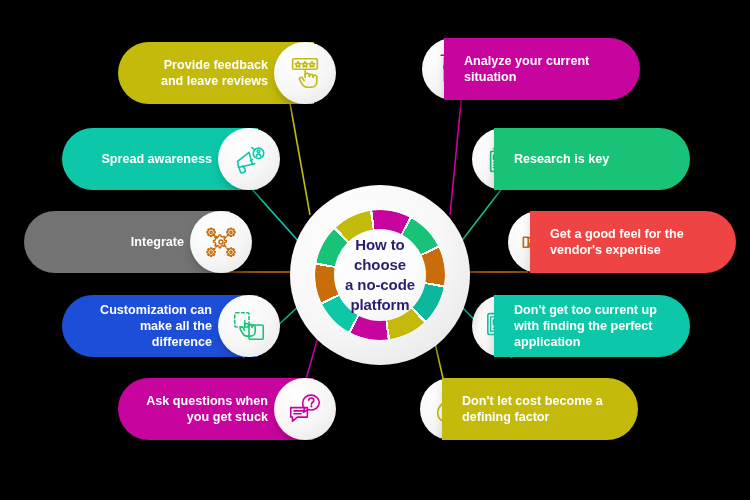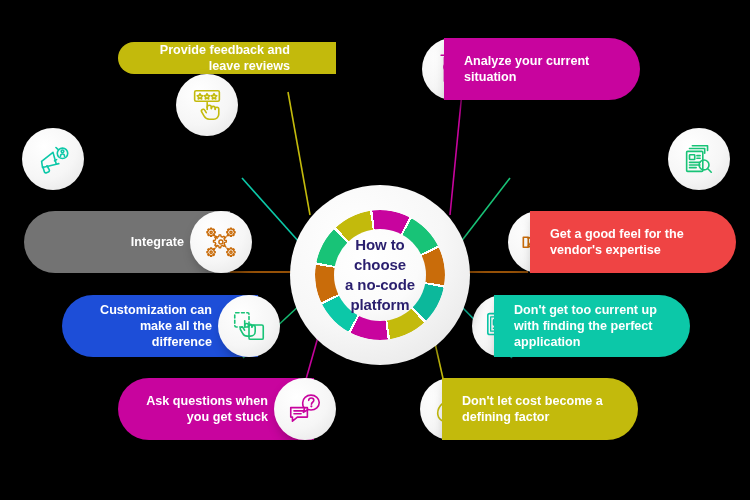--- a/index.html
+++ b/index.html
@@ -143,21 +143,21 @@
     <div class="hub-ring" id="hub-ring" style="background: conic-gradient(from -9deg, rgb(255, 255, 255) 0deg, rgb(255, 255, 255) 2.2deg, rgb(200, 4, 158) 2.2deg, rgb(200, 4, 158) 36deg, rgb(255, 255, 255) 36deg, rgb(255, 255, 255) 38.2deg, rgb(24, 195, 119) 38.2deg, rgb(24, 195, 119) 72deg, rgb(255, 255, 255) 72deg, rgb(255, 255, 255) 74.2deg, rgb(201, 108, 10) 74.2deg, rgb(201, 108, 10) 108deg, rgb(255, 255, 255) 108deg, rgb(255, 255, 255) 110.2deg, rgb(12, 184, 155) 110.2deg, rgb(12, 184, 155) 144deg, rgb(255, 255, 255) 144deg, rgb(255, 255, 255) 146.2deg, rgb(195, 186, 12) 146.2deg, rgb(195, 186, 12) 180deg, rgb(255, 255, 255) 180deg, rgb(255, 255, 255) 182.2deg, rgb(200, 4, 158) 182.2deg, rgb(200, 4, 158) 216deg, rgb(255, 255, 255) 216deg, rgb(255, 255, 255) 218.2deg, rgb(12, 200, 168) 218.2deg, rgb(12, 200, 168) 252deg, rgb(255, 255, 255) 252deg, rgb(255, 255, 255) 254.2deg, rgb(201, 108, 10) 254.2deg, rgb(201, 108, 10) 288deg, rgb(255, 255, 255) 288deg, rgb(255, 255, 255) 290.2deg, rgb(24, 195, 119) 290.2deg, rgb(24, 195, 119) 324deg, rgb(255, 255, 255) 324deg, rgb(255, 255, 255) 326.2deg, rgb(195, 186, 12) 326.2deg, rgb(195, 186, 12) 360deg); mask-image: radial-gradient(circle, transparent 0px, transparent 45px, rgb(0, 0, 0) 45.5px, rgb(0, 0, 0) 65px, transparent 65.5px);"></div>
     <div class="hub-inner">
       <div class="hub-text">
         <span>How to choose</span><br>
         <span>a no-code</span><br>
         <span>platform</span>
       </div>
     </div>
   </div>
 
-  <div class="node right-icon" style="left:118px; top:42px; width:218px;flex-direction:column;">
+  <div class="node right-icon" style="left:118px; top:42px; width:218px;">
     <div class="pill" style="background:#c3ba0c; width:218px;">
       <span class="pill-label">Provide feedback and leave reviews</span>
     </div>
     <div class="icon-circle">
       <svg width="38" height="38" viewBox="0 0 40 40" fill="none" stroke="#c3ba0c" stroke-width="1.7" stroke-linecap="round" stroke-linejoin="round">
         <rect x="7" y="5" width="26" height="11" rx="1.5"></rect>
         <path d="M12.6 8.1l.9 1.8 2 .3-1.45 1.4.35 2-1.8-.95-1.8.95.35-2L9.7 10.2l2-.3z"></path>
         <path d="M20 8.1l.9 1.8 2 .3-1.45 1.4.35 2-1.8-.95-1.8.95.35-2-1.45-1.4 2-.3z"></path>
         <path d="M27.4 8.1l.9 1.8 2 .3-1.45 1.4.35 2-1.8-.95-1.8.95.35-2-1.45-1.4 2-.3z"></path>
         <path d="M20.2 17.5v7.2"></path>
@@ -181,34 +181,40 @@
         <path d="M15.5 18V13M15.5 18l4.3 2.5"></path>
         <path d="M22.5 16h5.5M22.5 19.5h5.5"></path>
         <path d="M13 29.5l3.2-3.4 2.6 2.1 3.6-4.2 2.8 2.3"></path>
         <circle cx="13" cy="29.5" r="1"></circle>
         <circle cx="25.2" cy="26.3" r="1"></circle>
       </svg>
     </div>
   </div>
 
   <div class="node right-icon" style="left:62px; top:128px; width:218px;">
+    <div class="pill" style="background:#0cc8a8; width:218px;">
+      <span class="pill-label">Spread awareness</span>
+    </div>
     <div class="icon-circle">
       <svg width="38" height="38" viewBox="0 0 40 40" fill="none" stroke="#0cc8a8" stroke-width="1.7" stroke-linecap="round" stroke-linejoin="round">
         <path d="M8 22.5l12-9.5 3.5 12.5-14.5 3.5z"></path>
         <path d="M9.3 28.2l1.6 5.2c.3 1 1.4 1.5 2.3 1.1l1.9-.8c1-.4 1.4-1.6.9-2.5l-2.3-4.1"></path>
         <path d="M23.5 25.5l2.6-.6"></path>
         <circle cx="30" cy="14" r="5.5"></circle>
         <path d="M30 13.3a1.4 1.4 0 100-2.8 1.4 1.4 0 000 2.8z"></path>
         <path d="M27.9 17.2c0-1.4.9-2.4 2.1-2.4s2.1 1 2.1 2.4"></path>
         <path d="M23.8 20.6l-2.2 1.4M24.9 9.5l-1.8-1.6"></path>
       </svg>
     </div>
   </div>
 
   <div class="node left-icon" style="left:472px; top:128px; width:218px;">
+    <div class="pill" style="background:#18c377; width:218px;">
+      <span class="pill-label">Research is key</span>
+    </div>
     <div class="icon-circle">
       <svg width="38" height="38" viewBox="0 0 40 40" fill="none" stroke="#18c377" stroke-width="1.7" stroke-linecap="round" stroke-linejoin="round">
         <path d="M13 6h16v5"></path>
         <path d="M10 9h16v5"></path>
         <rect x="7" y="12" width="17" height="21" rx="1"></rect>
         <rect x="10" y="15.5" width="5.5" height="5" rx="0.6"></rect>
         <path d="M17.8 16.5h3.4M17.8 19.2h3.4M10 23.5h11M10 26.3h11M10 29.1h7"></path>
         <circle cx="25.3" cy="26.3" r="5.2"></circle>
         <path d="M29.3 30.3l3.6 3.6"></path>
       </svg>

